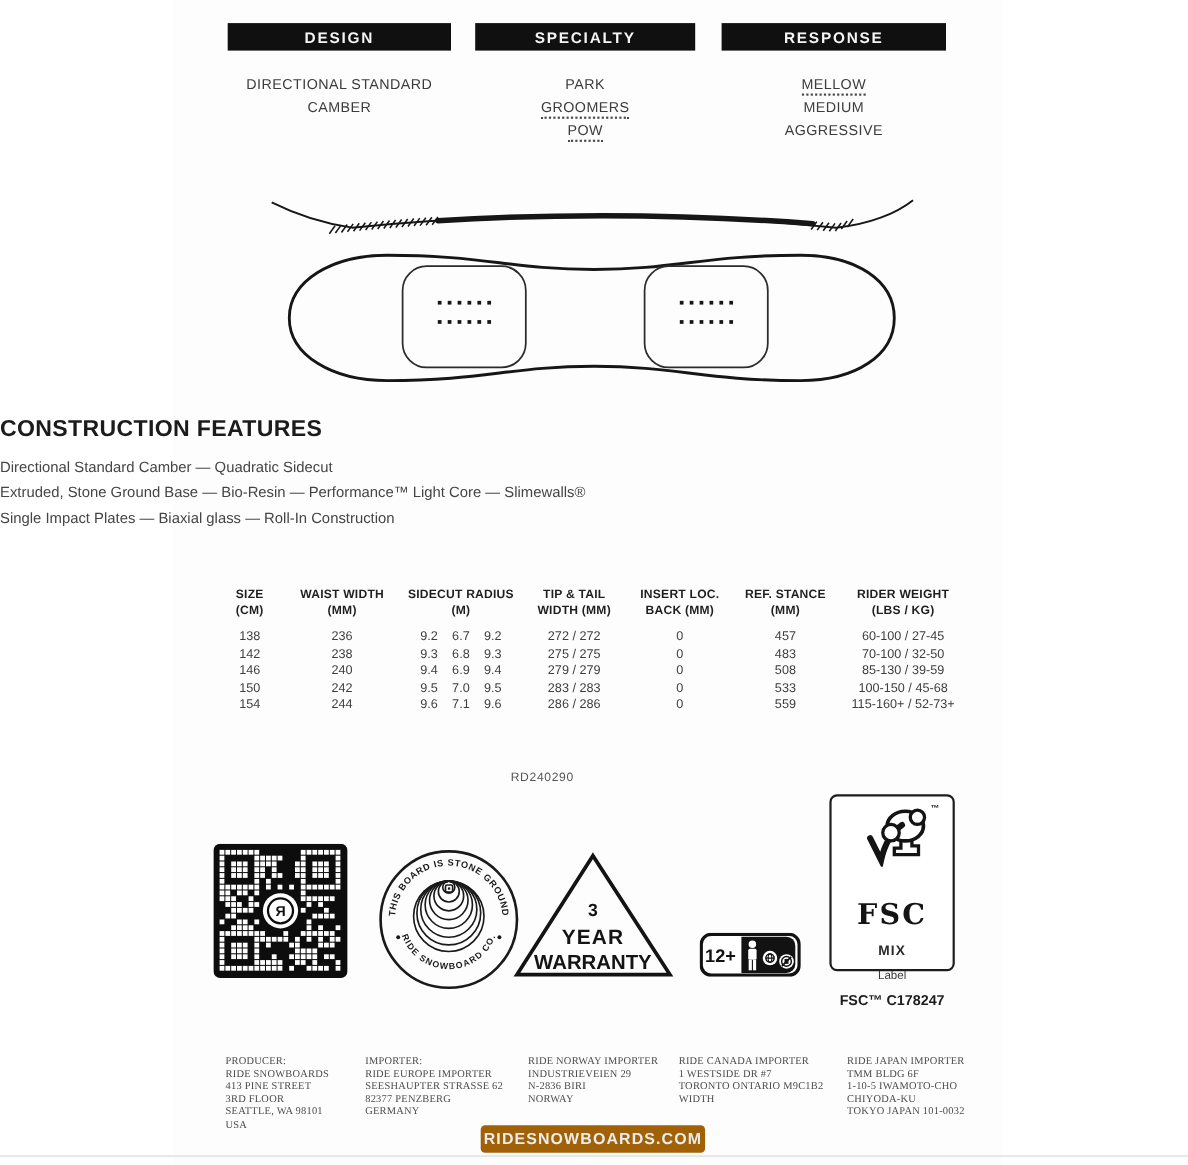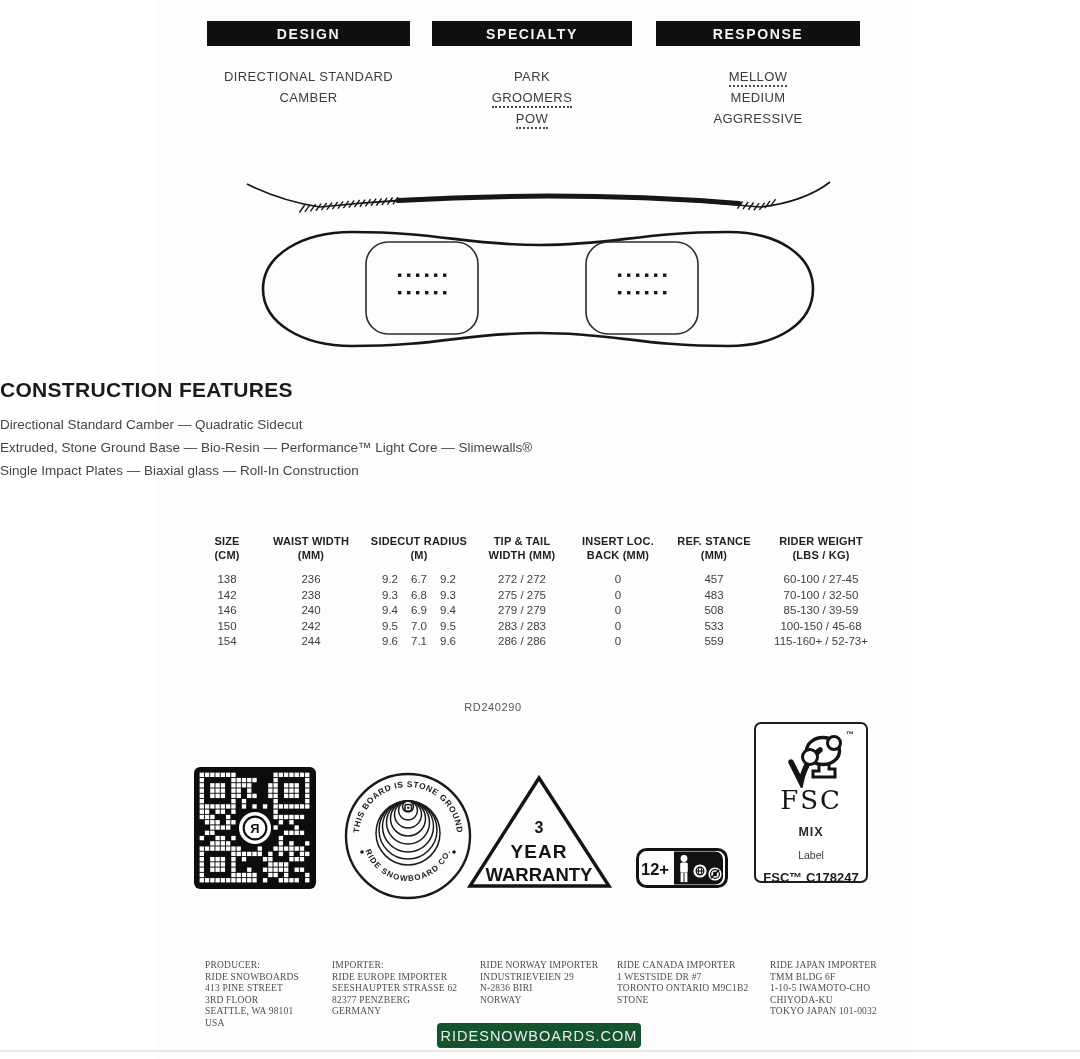--- a/index.html
+++ b/index.html
@@ -37,32 +37,32 @@
 
   
   .qr{position:absolute;left:194px;top:767px;}
   .stone{position:absolute;left:343px;top:771px;}
   .warranty{position:absolute;left:458px;top:772px;}
   .age{position:absolute;left:636px;top:848px;}
   .fsc{position:absolute;left:754px;top:722px;width:114px;height:161px;border:2.5px solid #1d1d1d;
        border-radius:7px;background:#fff;text-align:center;box-sizing:border-box;}
   .fsc-tree-wrap{position:relative;margin-top:6px;height:58px;}
   .fsc-tm{position:absolute;right:12px;top:0;font-size:8px;font-weight:bold;color:#1b1b1b;}
-  .fsc-brand{font-family:"DejaVu Serif",serif;font-size:26px;font-weight:normal;color:#141414;
-             letter-spacing:2px;line-height:24px;}
+  .fsc-brand{font-family:"DejaVu Serif",serif;font-size:26px;font-weight:bold;color:#141414;
+             letter-spacing:2px;line-height:24px;margin-top:32px;}
   .fsc-type{margin-top:13px;font-size:12.5px;font-weight:bold;color:#2a2a2a;letter-spacing:1px;}
   .fsc-label{margin-top:10px;font-size:10.5px;color:#3a3a3a;}
   .fsc-cert{margin-top:9px;font-size:13px;font-weight:bold;color:#1c1c1c;}
 
   
   .footer-host{position:absolute;left:0;top:960px;width:1080px;height:75px;}
   .addr-col{position:absolute;top:0;font-size:9.5px;line-height:11.5px;color:#4e4e4e;
             letter-spacing:.2px;text-align:left;width:135px;font-family:Liberation Serif, serif;}
-  .site-bar{position:absolute;left:437px;top:1023px;width:204px;height:25px;background:#14532d;
-            border-radius:4px;color:#ececec;font-weight:normal;font-size:14.5px;letter-spacing:1px;
+  .site-bar{position:absolute;left:437px;top:1023px;width:204px;height:25px;background:#a16207;
+            border-radius:4px;color:#ececec;font-weight:bold;font-size:14.5px;letter-spacing:1px;
             display:flex;align-items:center;justify-content:center;}
   .bottom-line{position:absolute;left:0;top:1050px;width:1080px;border-top:2px solid #e8e8e8;}
 </style>
 </head>
 <body>
 
 <div class="sheet">
   <div class="band"></div>
 
   <div class="attr-host">
@@ -571,21 +571,21 @@
       <div class="addr-col" style="left: 480px;">
         <div>RIDE NORWAY IMPORTER</div>
         <div>INDUSTRIEVEIEN 29</div>
         <div>N-2836 BIRI</div>
         <div>NORWAY</div>
       </div>
       <div class="addr-col" style="left: 617px;">
         <div>RIDE CANADA IMPORTER</div>
         <div>1 WESTSIDE DR #7</div>
         <div>TORONTO ONTARIO M9C1B2</div>
-        <div>STONE</div>
+        <div>WIDTH</div>
       </div>
       <div class="addr-col" style="left: 770px;">
         <div>RIDE JAPAN IMPORTER</div>
         <div>TMM BLDG 6F</div>
         <div>1-10-5 IWAMOTO-CHO</div>
         <div>CHIYODA-KU</div>
         <div>TOKYO JAPAN 101-0032</div>
       </div>
     </div>
 

